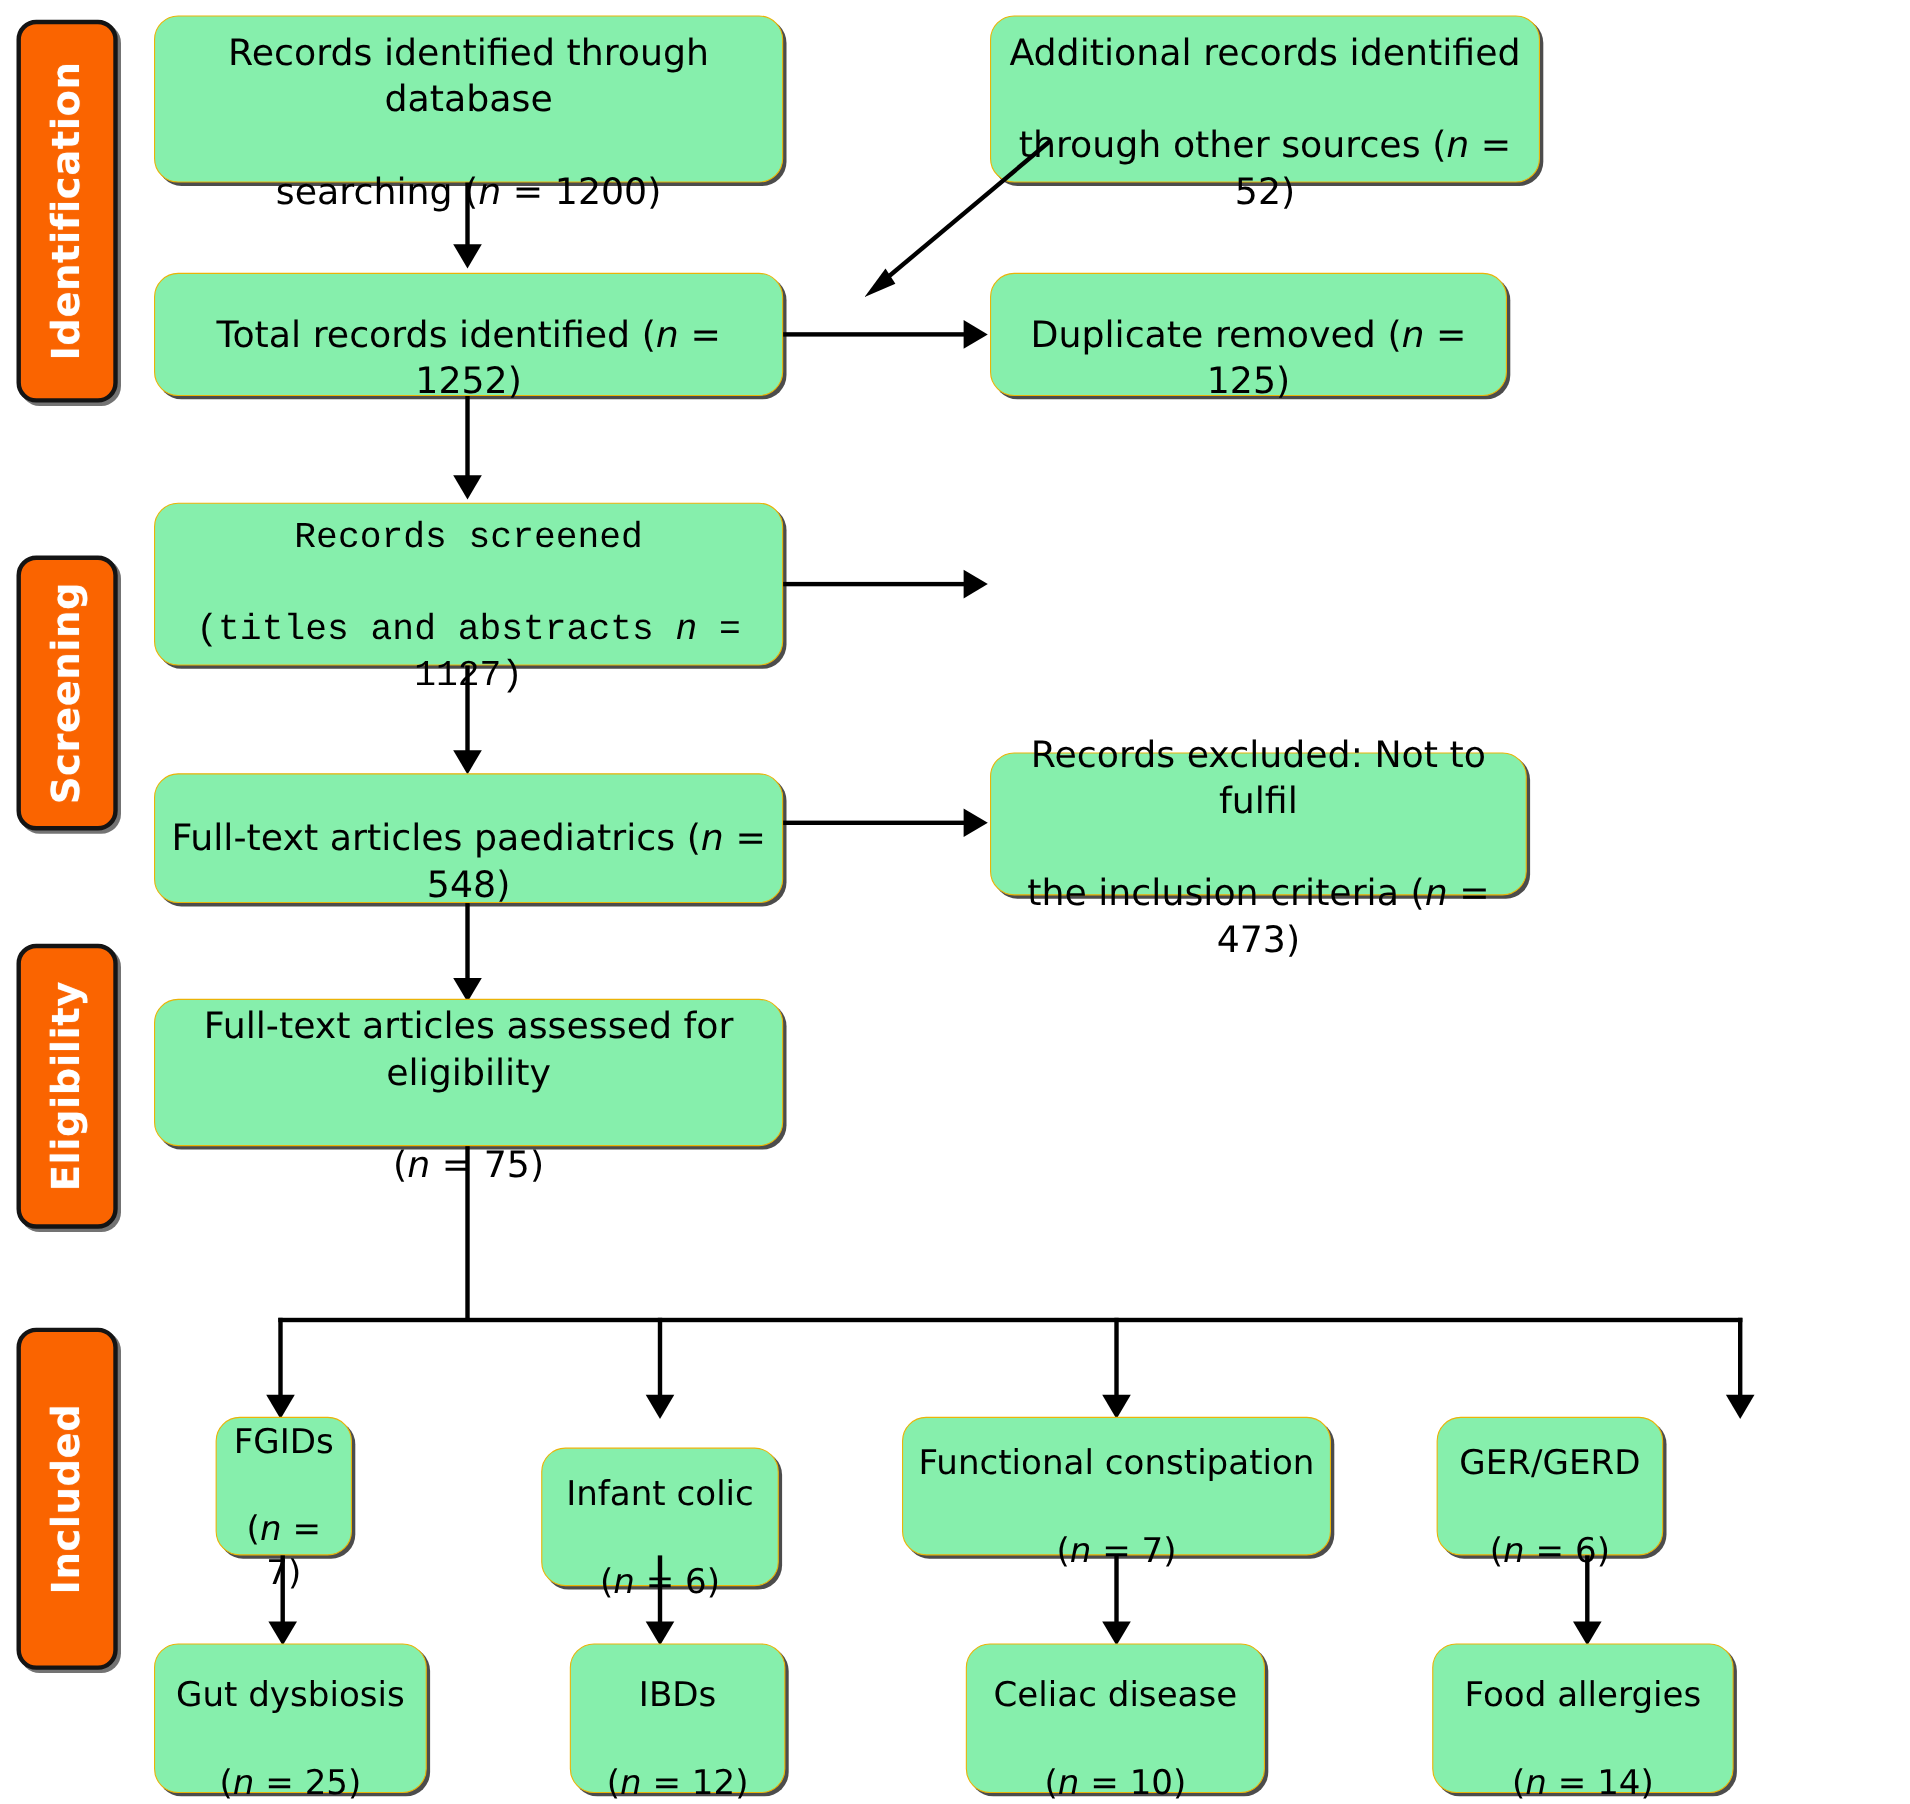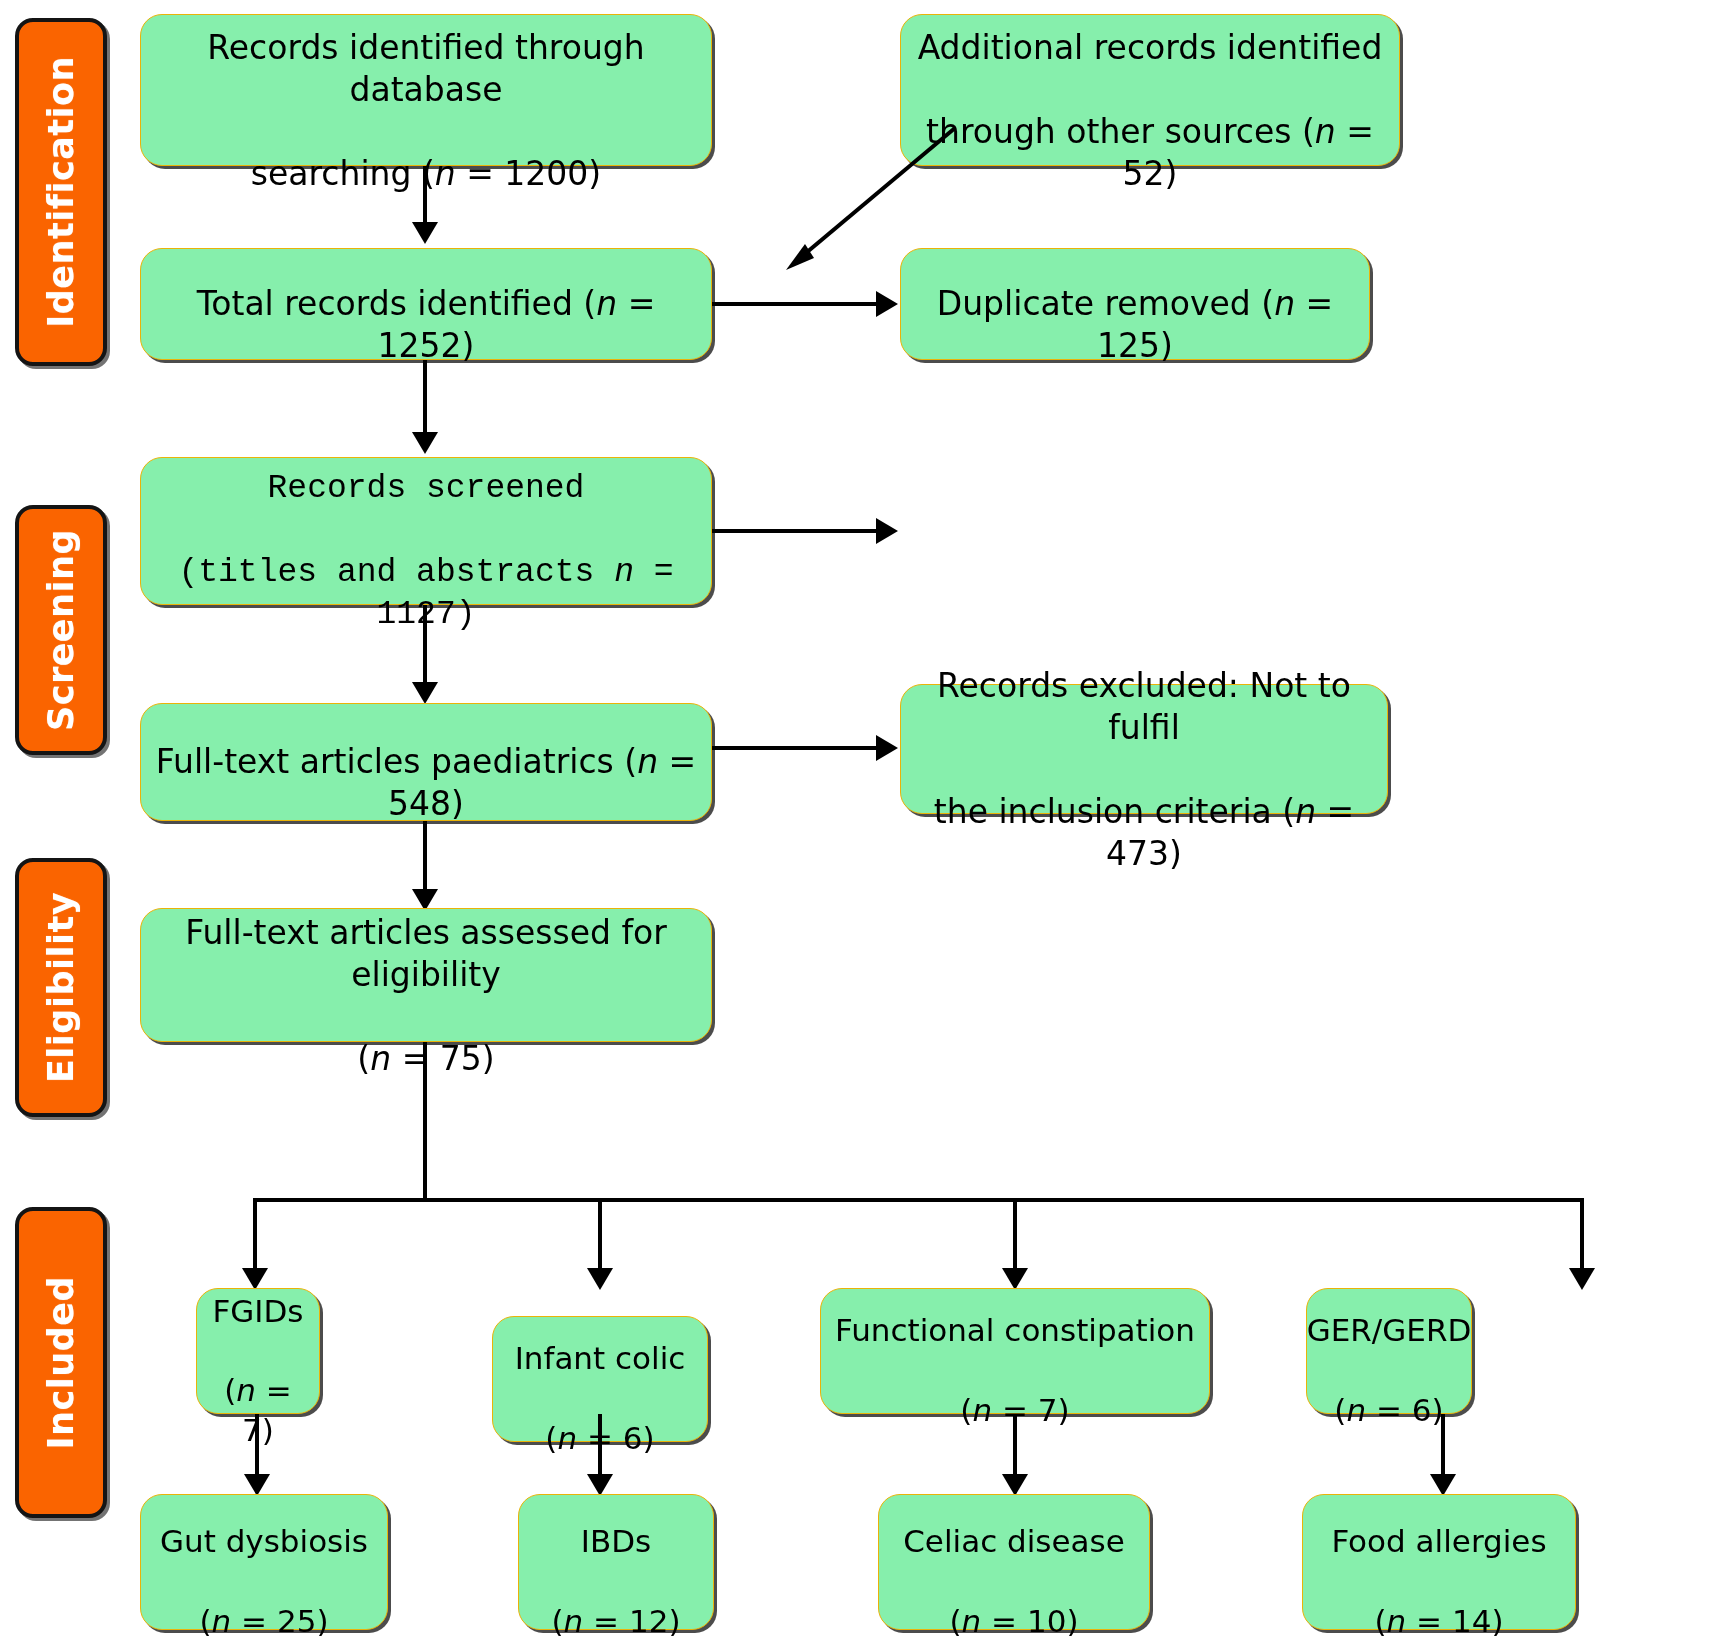--- a/index.html
+++ b/index.html
@@ -231,21 +231,21 @@
     </div>
   </div>
 
   <div class="node" style="left:820px; top:1288px; width:390px; height:126px;">
     <div class="node-text small">
       <span>Functional constipation</span><br>
       <span>(<i>n</i> = 7)</span>
     </div>
   </div>
 
-  <div class="node" style="left:1306px; top:1288px; width:166px; height:126px;">
+  <div class="node" style="left:1306px; top:1288px; width:206px; height:126px;">
     <div class="node-text small">
       <span>GER/GERD</span><br>
       <span>(<i>n</i> = 6)</span>
     </div>
   </div>
 
   <div class="conn conn-v" style="left:255px; top:1414px; width:4px; height:62px;"></div>
   <div class="arrowhead arrow-down" style="left:244px; top:1474px;"></div>
 
   <div class="conn conn-v" style="left:598px; top:1414px; width:4px; height:62px;"></div>

